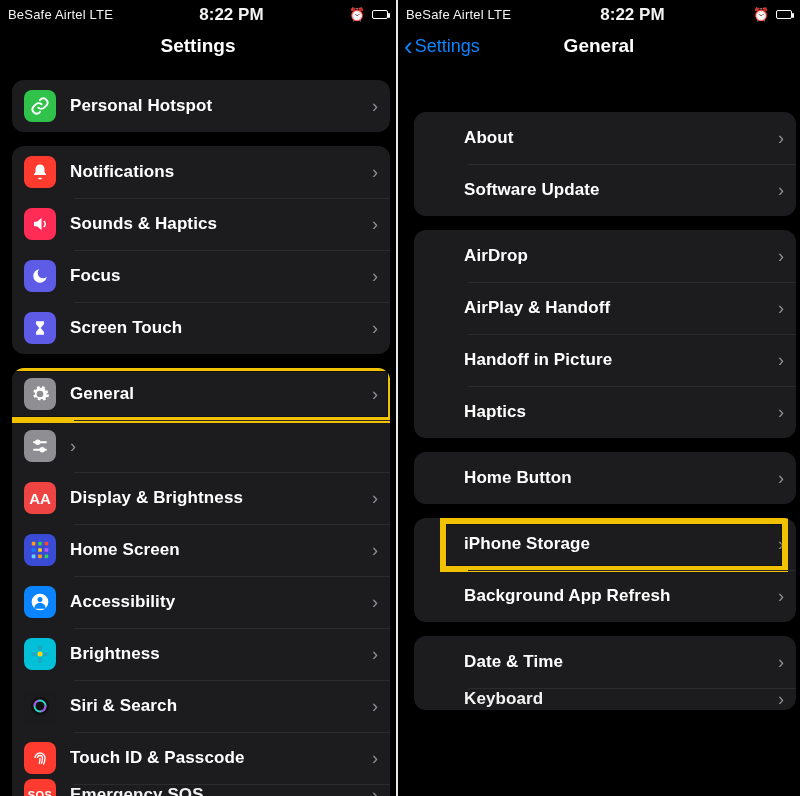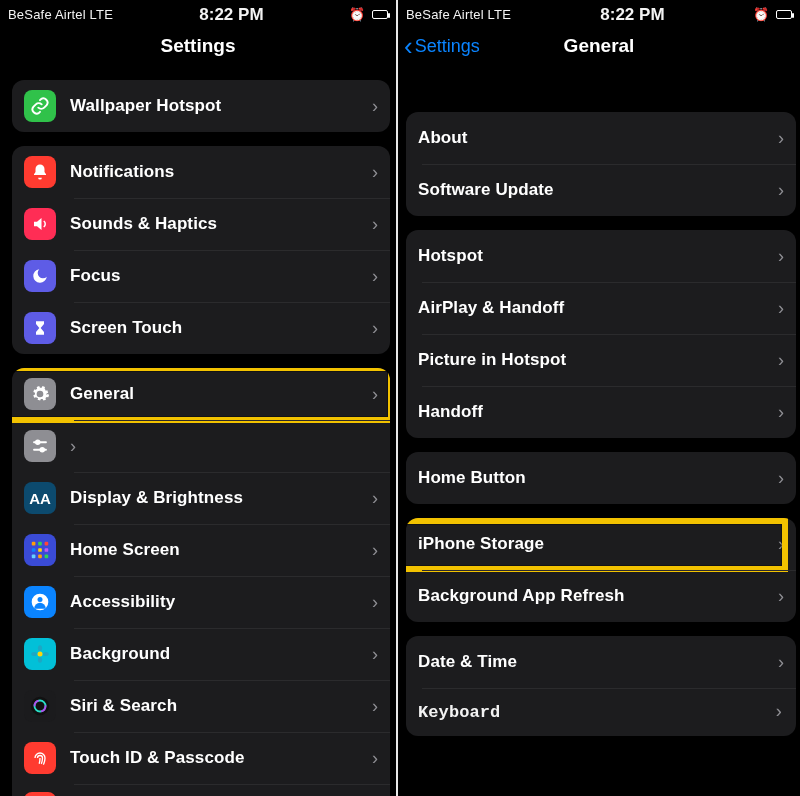--- a/index.html
+++ b/index.html
@@ -17,36 +17,36 @@
   .statusbar .batt   { display:inline-block; width:16px; height:9px; border:1px solid #fff; border-radius:2px; position:relative; }
   .statusbar .batt::after { content:""; position:absolute; right:-3px; top:2px; width:2px; height:5px; background:#fff; border-radius:1px;}
   
   .navbar { position: relative; height: 40px; display: flex; align-items: center; justify-content: center; }
   .navbar .title { font-size: 19px; font-weight: 700; color: #fff; }
   .navbar .back { position: absolute; left: 6px; top: 0; height: 40px; display: flex; align-items: center; gap: 2px; color: #0a84ff; font-size: 18px; }
   .navbar .back .chev { font-size: 26px; line-height: 1; }
   
   .group { background: #1c1c1e; border-radius: 12px; margin: 14px 10px 0 10px; overflow: hidden; }
   .phone.left .group { margin-left: 12px; margin-right: 6px; border-radius: 12px; }
-  .phone.right .group { margin-left: 8px; margin-right: 4px; }
+  .phone.right .group { margin-left: 16px; margin-right: 4px; padding-left: 38px; }
   .row { position: relative; display: flex; align-items: center; height: 52px; padding: 0 12px 0 12px; }
   .row + .row::before { content:""; position:absolute; left:62px; right:0; top:0; height:1px; background:#2b2b2d; }
   .phone.right .row + .row::before { left: 16px; }
   .row .label { flex: 1 1 auto; font-size: 17px; font-weight: 600; color: #fff; letter-spacing: .1px; }
   .row .chevron { color: #8e8e93; font-size: 18px; }
   .row .icon { width: 32px; height: 32px; border-radius: 8px; margin-right: 14px; display:flex; align-items:center; justify-content:center; flex: 0 0 32px; }
   .row .icon span { color:#fff; }
   .row .icon svg { display:block; }
   
   .hl { position: relative; }
   .hl::after { content:""; position:absolute; pointer-events:none; border:6px solid #f2c200; box-shadow: 0 0 0 1px rgba(0,0,0,.3) inset; }
   .hl.left-general::after { top:-3px; bottom:-3px; left:-8px; right:-4px; }
   .hl.right-storage::after { top:0; bottom:-2px; left:-12px; right:8px; }
   
-  .partial { height: 48px; font-family: Liberation Mono, monospace; }
+  .partial { height: 22px; }
   .partial .label { opacity: .95; }
   
   .spacer-top-right { height: 32px; }
 </style>
 </head>
 <body>
 
 <div class="stage">
 
   <div class="phone left">
@@ -63,21 +63,21 @@
     </div>
     <div id="left-groups">
         <div class="group">
           <div class="row">
             <div class="icon" style="background: rgb(48, 194, 74);">
               <svg width="20" height="20" viewBox="0 0 24 24" fill="none" stroke="#fff" stroke-width="2.3" stroke-linecap="round">
                 <path d="M10 14a5 5 0 0 0 7 0l3-3a5 5 0 0 0-7-7l-1 1"></path>
                 <path d="M14 10a5 5 0 0 0-7 0l-3 3a5 5 0 0 0 7 7l1-1"></path>
               </svg>
             </div>
-            <span class="label">Wallpaper Hotspot</span>
+            <span class="label">Personal Hotspot</span>
             <span class="chevron">›</span>
           </div>
         </div>
         <div class="group">
           <div class="row">
             <div class="icon" style="background: rgb(255, 59, 48);">
               <svg width="18" height="18" viewBox="0 0 24 24" fill="#fff">
                 <path d="M12 2a6 6 0 0 0-6 6v4l-2 3v1h16v-1l-2-3V8a6 6 0 0 0-6-6zm0 20a2.5 2.5 0 0 0 2.5-2.5h-5A2.5 2.5 0 0 0 12 22z"></path>
               </svg>
             </div>
@@ -128,21 +128,21 @@
               <svg width="18" height="18" viewBox="0 0 24 24" fill="none" stroke="#fff" stroke-width="2.4" stroke-linecap="round">
                 <line x1="4" y1="7" x2="20" y2="7"></line>
                 <circle cx="9" cy="7" r="2.5" fill="#fff"></circle>
                 <line x1="4" y1="17" x2="20" y2="17"></line>
                 <circle cx="15" cy="17" r="2.5" fill="#fff"></circle>
               </svg>
             </div>
             <span class="chevron">›</span>
           </div>
           <div class="row">
-            <div class="icon" style="background: #0c4a6e;">
+            <div class="icon" style="background: #ef4444;">
               <span style="font-weight:700;font-size:15px;">AA</span>
             </div>
             <span class="label">Display &amp; Brightness</span>
             <span class="chevron">›</span>
           </div>
           <div class="row">
             <div class="icon" style="background: rgb(58, 75, 214);">
               <svg width="22" height="22" viewBox="0 0 24 24">
                 <rect x="3" y="3" width="4" height="4" rx="1" fill="#ff9f0a"></rect>
                 <rect x="10" y="3" width="4" height="4" rx="1" fill="#30d158"></rect>
@@ -174,21 +174,21 @@
               <svg width="20" height="20" viewBox="0 0 24 24">
                 <circle cx="12" cy="12" r="3" fill="#ffd60a"></circle>
                 <g fill="#1ea7c4">
                   <ellipse cx="12" cy="5" rx="2.5" ry="3.5"></ellipse>
                   <ellipse cx="12" cy="19" rx="2.5" ry="3.5"></ellipse>
                   <ellipse cx="5" cy="12" rx="3.5" ry="2.5"></ellipse>
                   <ellipse cx="19" cy="12" rx="3.5" ry="2.5"></ellipse>
                 </g>
               </svg>
             </div>
-            <span class="label">Background</span>
+            <span class="label">Brightness</span>
             <span class="chevron">›</span>
           </div>
           <div class="row">
             <div class="icon" style="background: rgb(27, 27, 29);">
               <svg width="22" height="22" viewBox="0 0 24 24">
                 <circle cx="12" cy="12" r="10" fill="#111"></circle>
                 <circle cx="12" cy="12" r="6" fill="none" stroke="#28e0c8" stroke-width="2"></circle>
                 <circle cx="12" cy="12" r="6" fill="none" stroke="#b44af0" stroke-width="2" stroke-dasharray="8 10"></circle>
               </svg>
             </div>
@@ -240,33 +240,33 @@
             <span class="label">About</span>
             <span class="chevron">›</span>
           </div>
           <div class="row">
             <span class="label">Software Update</span>
             <span class="chevron">›</span>
           </div>
         </div>
         <div class="group">
           <div class="row">
-            <span class="label">Hotspot</span>
+            <span class="label">AirDrop</span>
             <span class="chevron">›</span>
           </div>
           <div class="row">
             <span class="label">AirPlay &amp; Handoff</span>
             <span class="chevron">›</span>
           </div>
           <div class="row">
-            <span class="label">Picture in Hotspot</span>
-            <span class="chevron">›</span>
-          </div>
-          <div class="row">
-            <span class="label">Handoff</span>
+            <span class="label">Handoff in Picture</span>
+            <span class="chevron">›</span>
+          </div>
+          <div class="row">
+            <span class="label">Haptics</span>
             <span class="chevron">›</span>
           </div>
         </div>
         <div class="group">
           <div class="row">
             <span class="label">Home Button</span>
             <span class="chevron">›</span>
           </div>
         </div>
         <div class="group">

